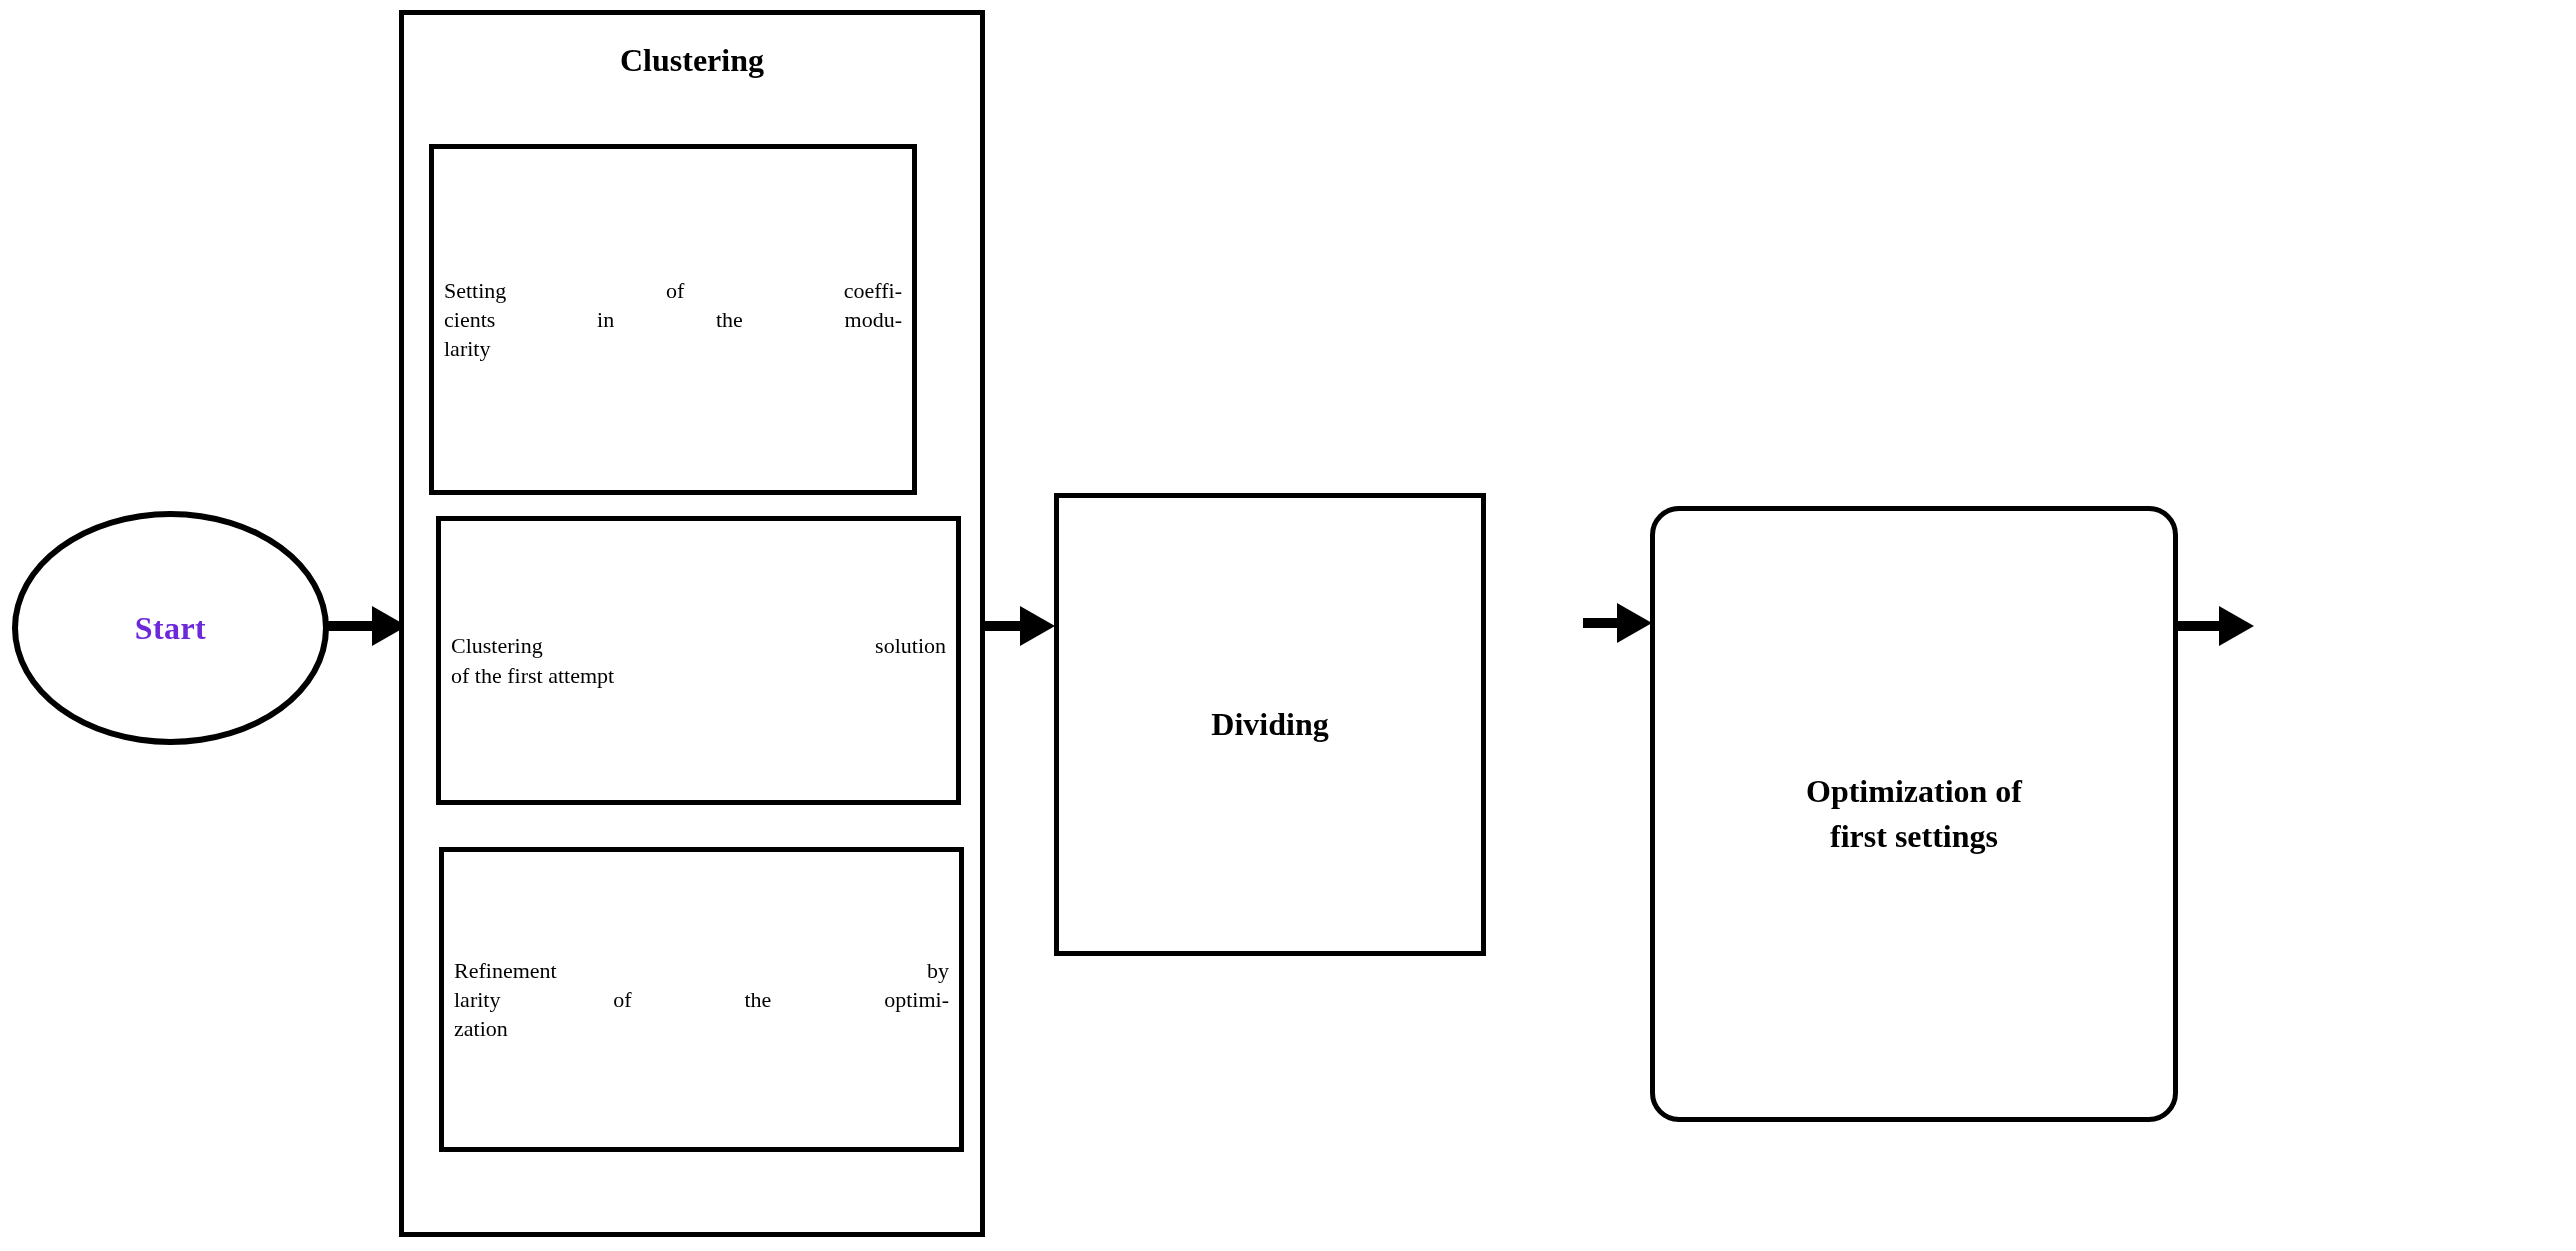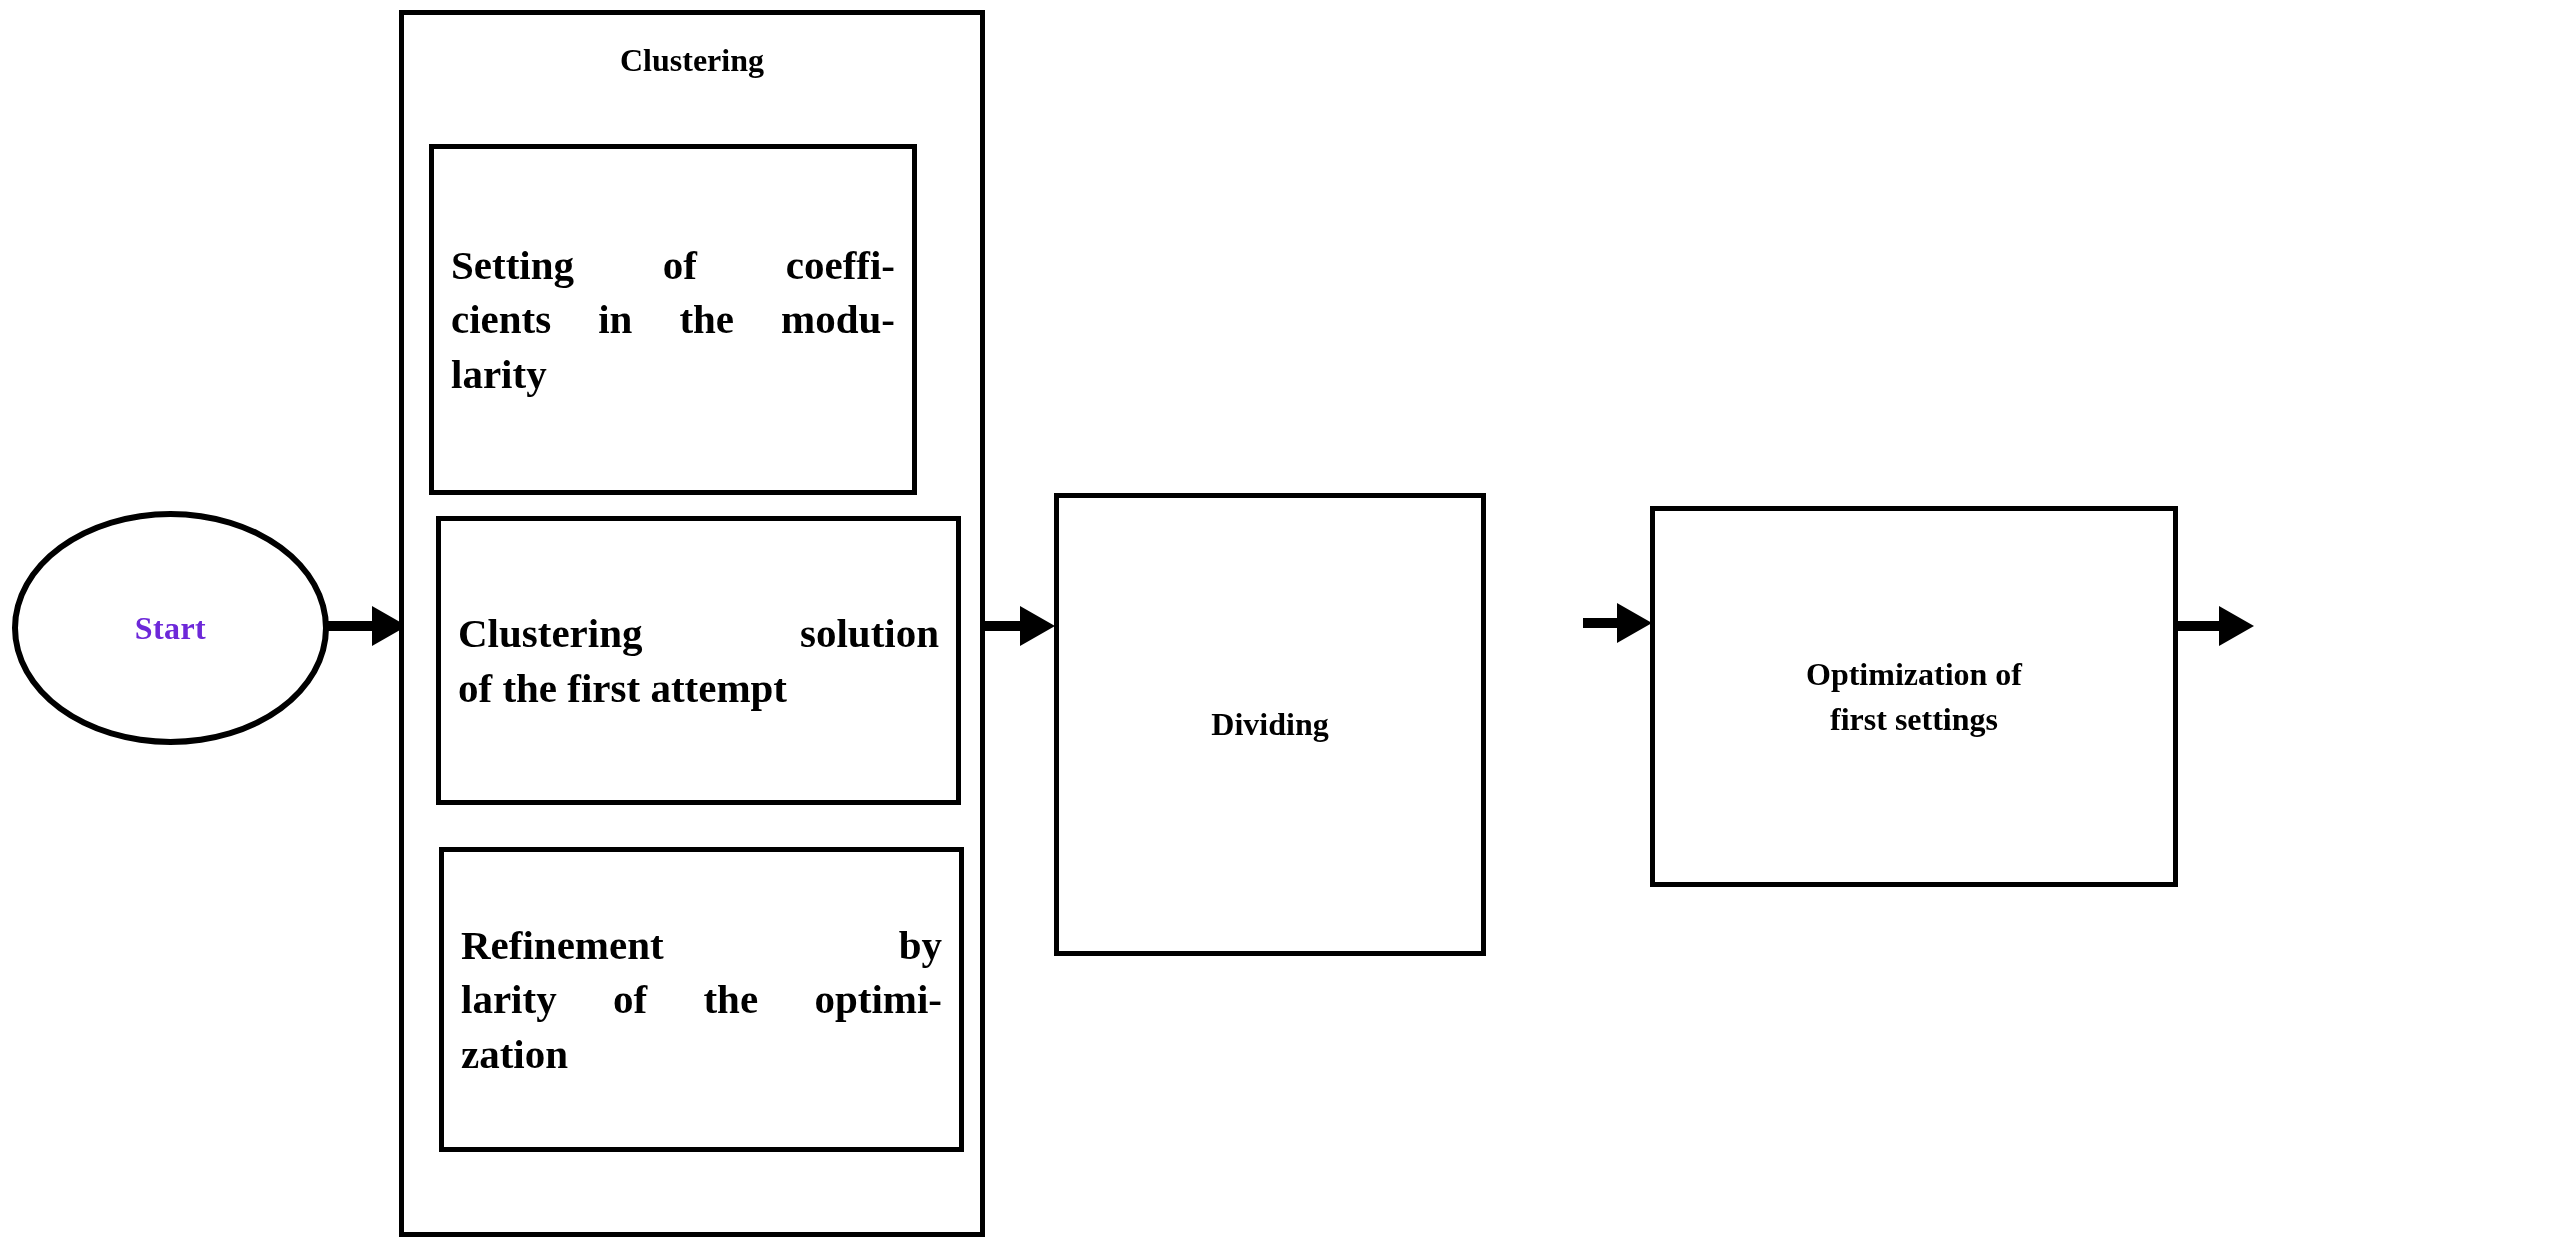--- a/index.html
+++ b/index.html
@@ -65,25 +65,25 @@
   .subbox {
     position: absolute;
     border: 5px solid #000000;
     background: #ffffff;
     box-sizing: border-box;
     display: flex;
     flex-direction: column;
     justify-content: center;
   }
   .subbox .stext {
-    font-size: 41px;
-    font-weight: bold;
+    font-size: 22px;
+    font-weight: normal;
     color: #000000;
     line-height: 1.32;
-    padding: 0 17px;
+    padding: 0 10px;
     text-align: justify;
     text-align-last: left;
     white-space: normal;
   }
   .subbox .stext .lineblock {
     display: block;
   }
   .subbox .stext .jline {
     display: flex;
     justify-content: space-between;
@@ -210,21 +210,21 @@
 
   <div class="box" style="left:1054px; top:493px; width:432px; height:463px;text-decoration:underline;">
     <div class="btext">Dividing</div>
   </div>
 
   <div class="arrow" style="left:1583px; top:623px; width:69px;">
     <div class="shaft" style="width:38px;"></div>
     <div class="head" style="left:34px;"></div>
   </div>
 
-  <div class="box" style="left:1650px; top:506px; width:528px; height:381px;">
+  <div class="box" style="left:1650px; top:506px; width:528px; height:616px;border-radius:29px;">
     <div class="btext">
       <span>Optimization of</span><br>
       <span>first settings</span>
     </div>
   </div>
 
   <div class="arrow" style="left:2178px; top:626px; width:77px;">
     <div class="shaft" style="width:46px;"></div>
     <div class="head" style="left:41px;"></div>
   </div>

